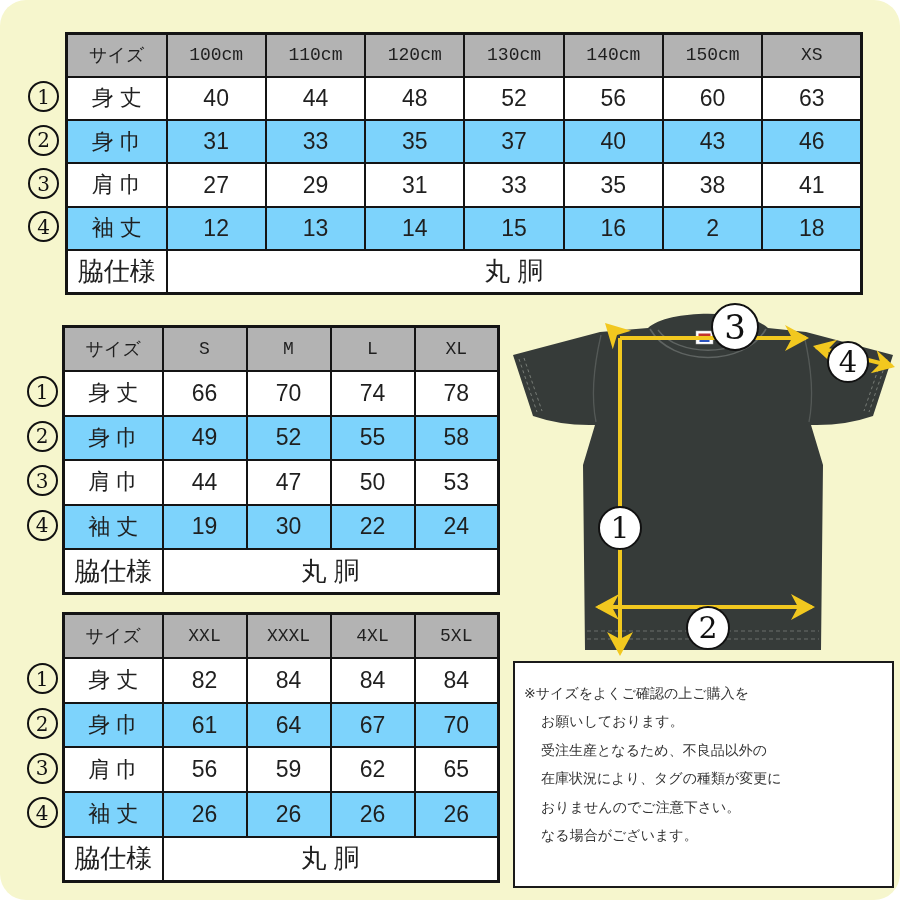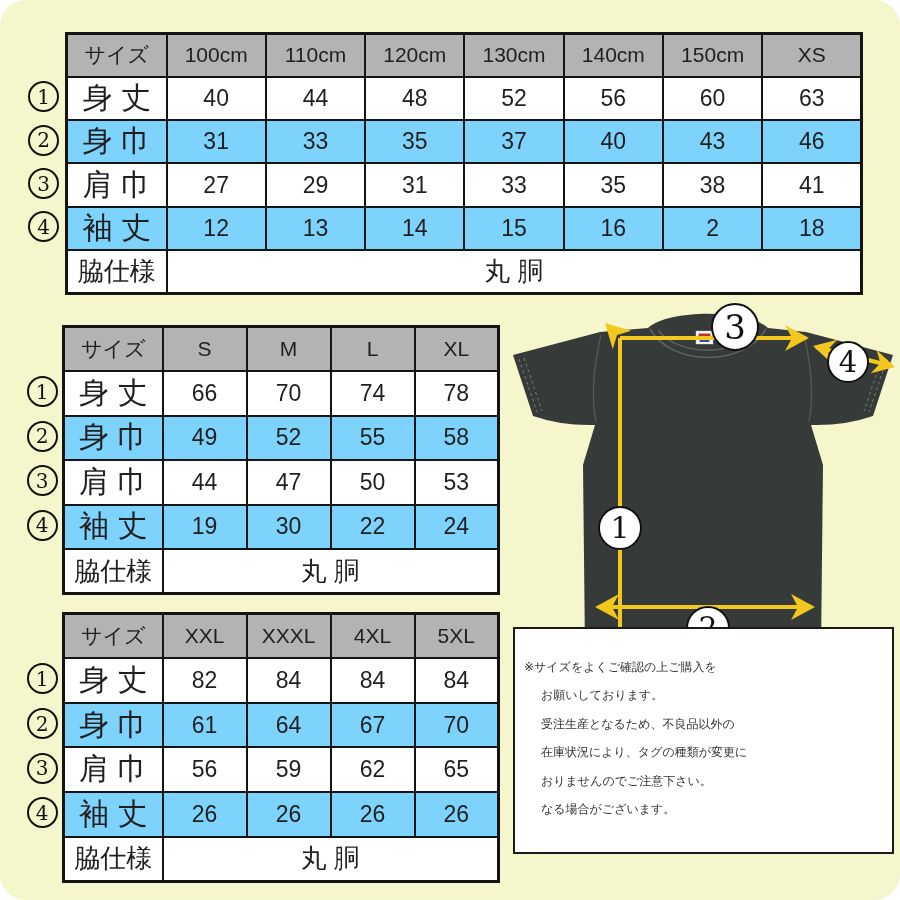--- a/index.html
+++ b/index.html
@@ -7,30 +7,30 @@
   .canvas{position:absolute;left:0;top:0;width:900px;height:900px;background:#f6f6cd;border-radius:26px;}
   
   .tblock{position:absolute;display:flex;align-items:flex-start;}
   .markers{display:flex;flex-direction:column;}
   .mslot{display:flex;align-items:center;justify-content:center;}
   .marker{width:31px;height:31px;box-sizing:border-box;border:2px solid #111;border-radius:50%;
           display:flex;align-items:center;justify-content:center;
           font-family:"DejaVu Serif","Liberation Serif",serif;font-size:20px;color:#111;background:transparent;}
   table{border-collapse:collapse;background:#fff;border:3px solid #141414;table-layout:fixed;}
   th,td{border:2px solid #141414;text-align:center;vertical-align:middle;padding:0;color:#1f1f1f;overflow:hidden;}
-  thead th{background:#b3b3b3;font-weight:normal;font-size:21px;}
-  td.lbl{font-size:30px;background:#fff;}
+  thead th{background:#b3b3b3;font-weight:normal;font-size:18px;font-family:Liberation Mono, monospace;}
+  td.lbl{font-size:22px;background:#fff;}
   td.num{font-size:23px;}
   tr.shade td{background:#7dd3fc;}
   tr.plain td{background:#ffffff;}
   tr.foot td{background:#ffffff;font-size:26px;}
   
-  .note{position:absolute;left:513px;top:627px;width:381px;height:227px;background:#ffffff;
-        border:2px solid #1a1a1a;box-sizing:border-box;padding:24px 6px 6px 9px;
-        font-size:12px;line-height:28.4px;color:#333;}
+  .note{position:absolute;left:513px;top:661px;width:381px;height:227px;background:#ffffff;
+        border:2px solid #1a1a1a;box-sizing:border-box;padding:16px 6px 6px 9px;
+        font-size:14px;line-height:28.4px;color:#333;}
   .note .ln{white-space:nowrap;}
   .note .ln.indent{padding-left:17px;}
   
   .diagram{position:absolute;left:500px;top:295px;width:400px;height:370px;}
   .cnum{font-family:"DejaVu Serif","Liberation Serif",serif;fill:#111;}
 </style>
 </head>
 <body>
 
 <div class="canvas">

